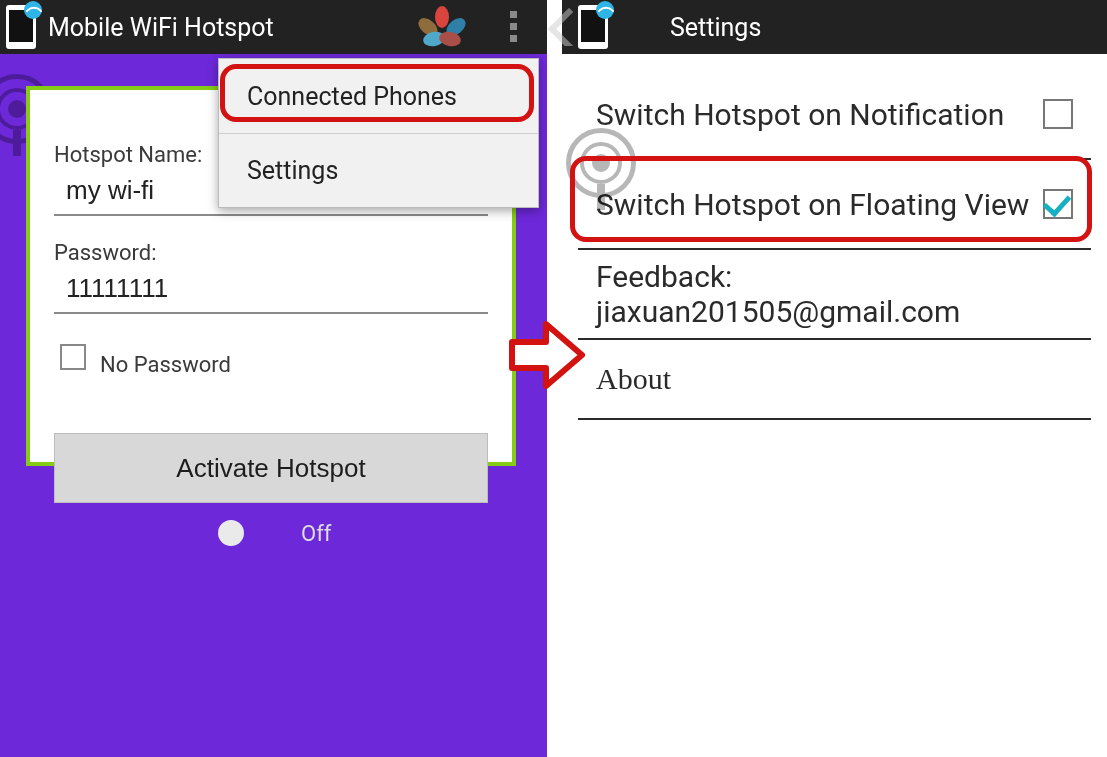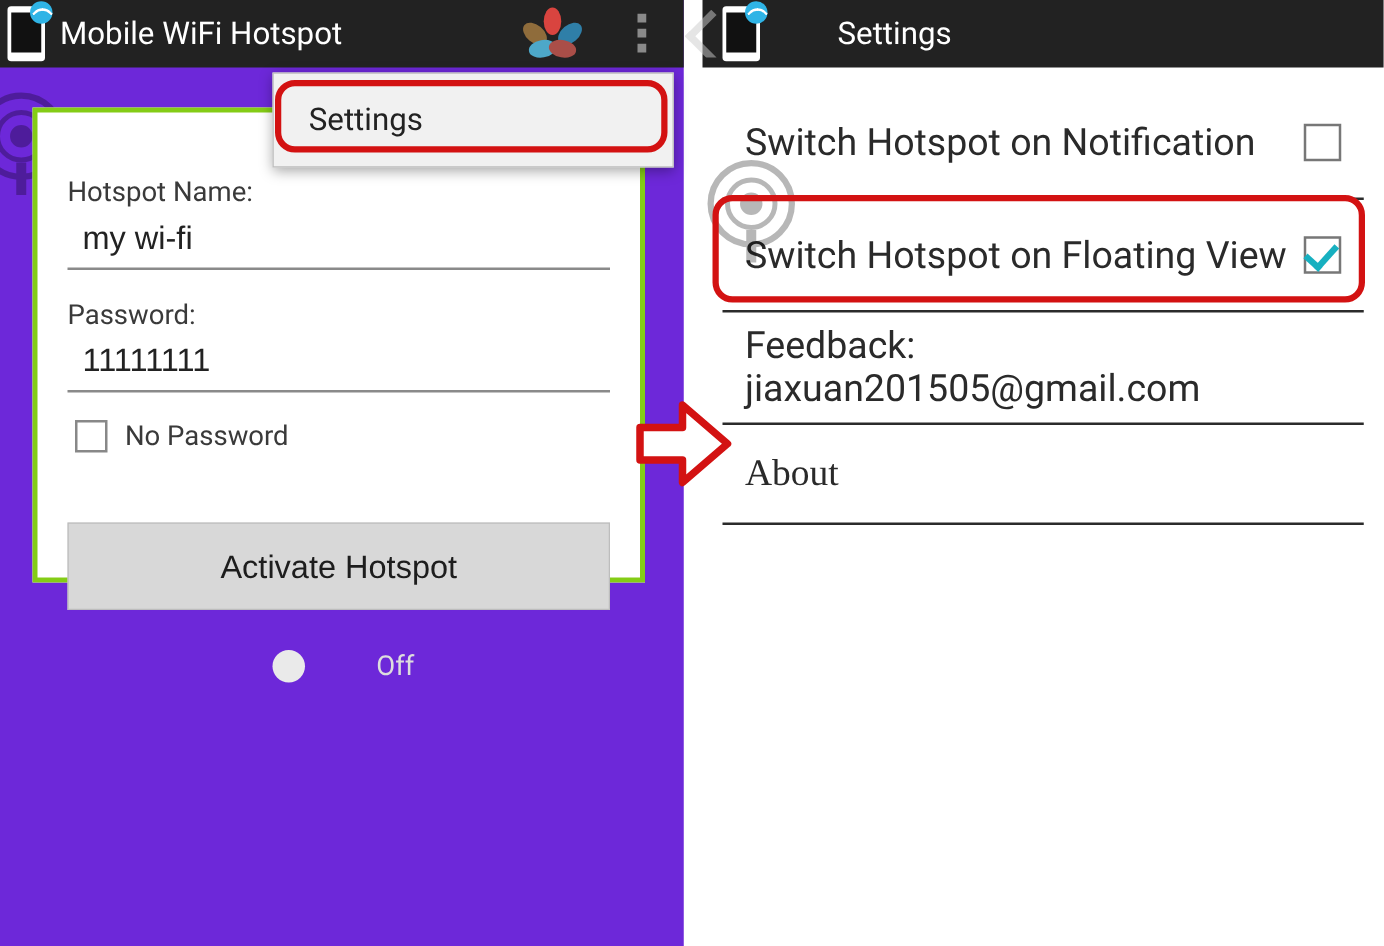--- a/index.html
+++ b/index.html
@@ -119,21 +119,21 @@
     outline:none;
     background:transparent;
   }
   .nopass-row{
     display:flex; align-items:center; gap:14px;
     margin-top:22px; margin-left:6px;
   }
   .checkbox-empty{
     width:26px;height:26px;border:2px solid #888;background:#fff;
   }
-  .nopass-label{font-size:22px;color:#3a3a3a;}
+  .nopass-label{font-size:22px;color:#3a3a3a;margin-top:16px;}
 
   .activate-btn{
     margin-top:56px;
     width:100%; height:70px;
     background:#d8d8d8;
     border:1px solid #bdbdbd;
     font-size:26px; color:#1d1d1d;
     cursor:pointer;
   }
 
@@ -290,20 +290,21 @@
     <div class="card-label" style="margin-top:24px;">Password:</div>
     <input class="card-input" value="11111111" style="">
     <div class="nopass-row">
       <div class="checkbox-empty"></div>
       <div class="nopass-label">No Password</div>
     </div>
     <button class="activate-btn">Activate Hotspot</button>
   </div>
 
   <div class="dropdown-menu">
+    <div class="dropdown-item">Connected Phones</div>
     <div class="dropdown-item">Settings</div>
   </div>
   <div class="red-highlight-1"></div>
 
   <div class="off-toggle">
     <div class="off-knob"></div>
     <div class="off-label">Off</div>
   </div>
 </div>
 

